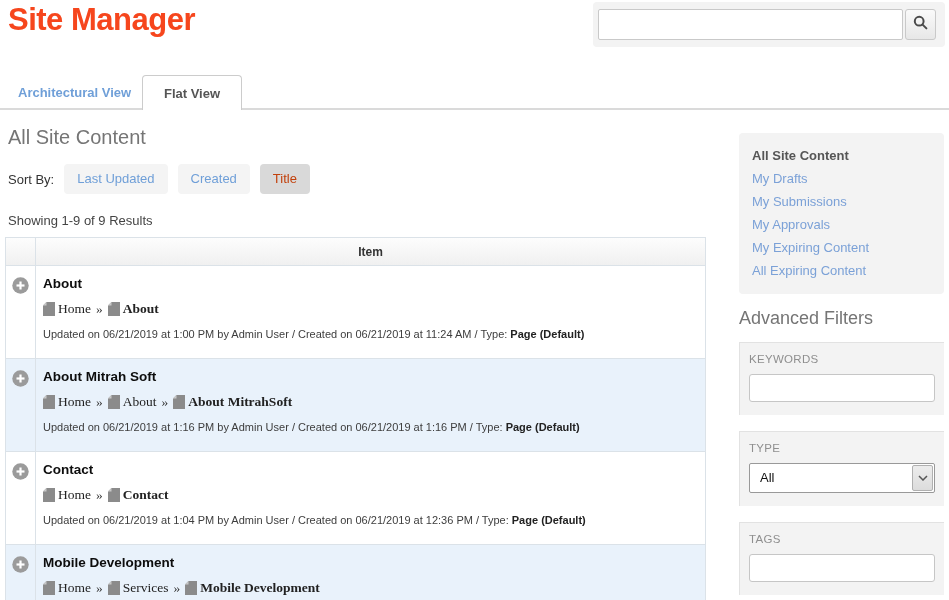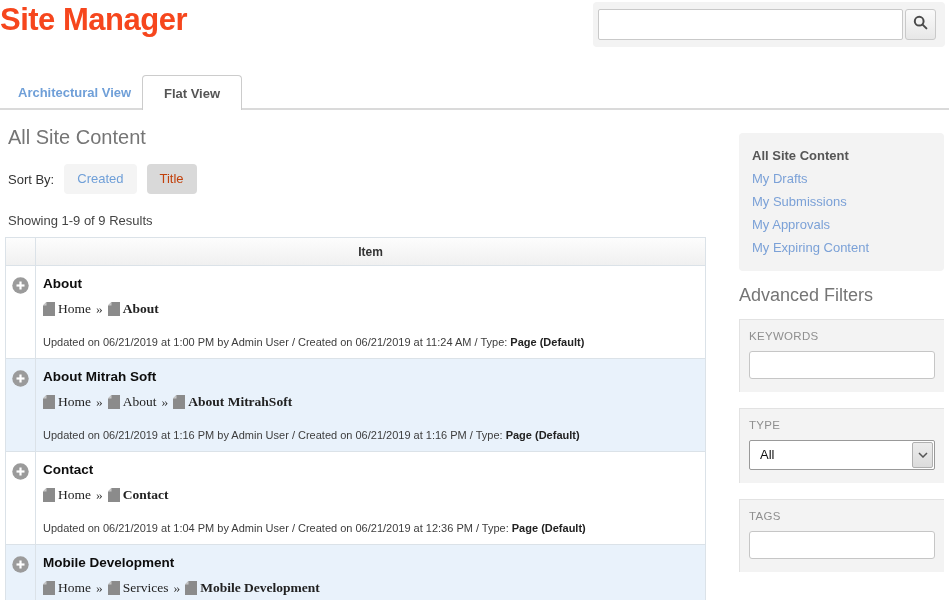--- a/index.html
+++ b/index.html
@@ -1,21 +1,21 @@
 <!DOCTYPE html>
 <html><head>
 <meta charset="utf-8">
 <style>
   * { margin:0; padding:0; box-sizing:border-box; }
   html,body { background:#fff; }
   body { font-family:"Liberation Sans", sans-serif; }
   #app { position:relative; width:949px; height:600px; overflow:hidden; background:#fff; }
 
   
-  .page-title { position:absolute; left:0; top:2px; font-size:31px; font-weight:bold; color:#f6461d; letter-spacing:-0.5px; }
+  .page-title { position:absolute; left:8px; top:2px; font-size:31px; font-weight:bold; color:#f6461d; letter-spacing:-0.5px; }
   .search-panel { position:absolute; left:593px; top:2px; width:352px; height:45px; background:#f3f3f3; border-radius:4px; }
   .search-input { position:absolute; left:5px; top:7px; width:305px; height:31px; border:1px solid #c9c9c9; border-radius:2px; background:#fff; font-size:13px; padding:0 8px; outline:none; }
   .search-btn { position:absolute; left:312px; top:7px; width:31px; height:31px; background:linear-gradient(#fafafa,#e7e7e7); border:1px solid #c9c9c9; border-radius:3px; display:flex; align-items:center; justify-content:center; cursor:pointer; }
 
   
   .tab-divider { position:absolute; left:0; top:108px; width:949px; height:2px; background:#dadada; }
   .tab-link { position:absolute; left:18px; top:85px; font-size:13px; font-weight:bold; color:#6f9fd8; cursor:pointer; text-decoration:none; }
   .tab-active { position:absolute; left:142px; top:75px; width:100px; height:35px; background:#fff; border:1px solid #ccc; border-bottom:none; border-radius:4px 4px 0 0; z-index:2; display:flex; align-items:center; justify-content:center; font-size:13px; font-weight:bold; color:#555; }
 
   
@@ -33,21 +33,21 @@
   .th-item { flex:1; display:flex; align-items:center; justify-content:center; font-size:12px; font-weight:bold; color:#333; }
   .row { display:flex; height:93px; border-bottom:1px solid #dbe2e8; background:#fff; }
   .row.alt { background:#e9f2fb; }
   .cell-plus { width:30px; border-right:1px solid #dbe2e8; text-align:center; padding-top:11px; }
   .cell-content { flex:1; padding:10px 10px 0 7px; }
   .item-title { font-size:13.5px; font-weight:bold; color:#0d0d0d; }
   .crumbs { margin-top:10px; display:flex; align-items:flex-end; gap:5px; font-family:"Liberation Serif", serif; font-size:13.5px; color:#222; }
   .crumb { display:flex; align-items:center; gap:3px; }
   .crumb b { font-weight:bold; }
   .crumb-sep { color:#333; }
-  .meta { margin-top:19px; font-size:11px; color:#3d3d3d; }
+  .meta { margin-top:11px; font-size:11px; color:#3d3d3d; }
   .meta b { color:#222; margin-left:3px; }
 
   
   .sidebar { position:absolute; left:739px; top:133px; width:205px; }
   .navbox { background:#f3f3f3; border-radius:4px; padding:11px 13px 12px; }
   .nav-item { display:block; height:23px; line-height:23px; font-size:13px; color:#7ba1d7; text-decoration:none; cursor:pointer; white-space:nowrap; }
   .nav-item.current { color:#555; font-weight:bold; cursor:default; }
   .filters-heading { margin:14px 0 0 0; font-size:18px; font-weight:normal; color:#757575; }
   .filter-box { margin-top:13px; background:#f3f3f3; border-top:1px solid #e2e2e2; border-left:1px solid #e2e2e2; padding:10px 9px 13px; }
   .filter-box + .filter-box { margin-top:16px; }
@@ -77,20 +77,21 @@
 
   <div class="tab-divider"></div>
   <a class="tab-link">Architectural View</a>
   <div class="tab-active">Flat View</div>
 
   <div class="main">
     <h2 class="section-heading">All Site Content</h2>
 
     <div class="sort-row">
       <span class="sort-label">Sort By:</span>
+      <span class="sort-btn">Last Updated</span>
       <span class="sort-btn">Created</span>
       <span class="sort-btn active">Title</span>
     </div>
 
     <div class="results-summary">Showing 1-9 of 9 Results</div>
 
     <div class="table">
       <div class="thead">
         <div class="th-plus"></div>
         <div class="th-item">Item</div>
@@ -247,20 +248,21 @@
     </div>
   </div>
 
   <div class="sidebar">
     <div class="navbox">
       <span class="nav-item current">All Site Content</span>
       <a class="nav-item">My Drafts</a>
       <a class="nav-item">My Submissions</a>
       <a class="nav-item">My Approvals</a>
       <a class="nav-item">My Expiring Content</a>
+      <a class="nav-item">All Expiring Content</a>
     </div>
 
     <h3 class="filters-heading">Advanced Filters</h3>
 
     <div class="filter-box">
       <div class="filter-label">KEYWORDS</div>
       <input class="filter-input" type="text" value="" style="">
     </div>
 
     <div class="filter-box">

